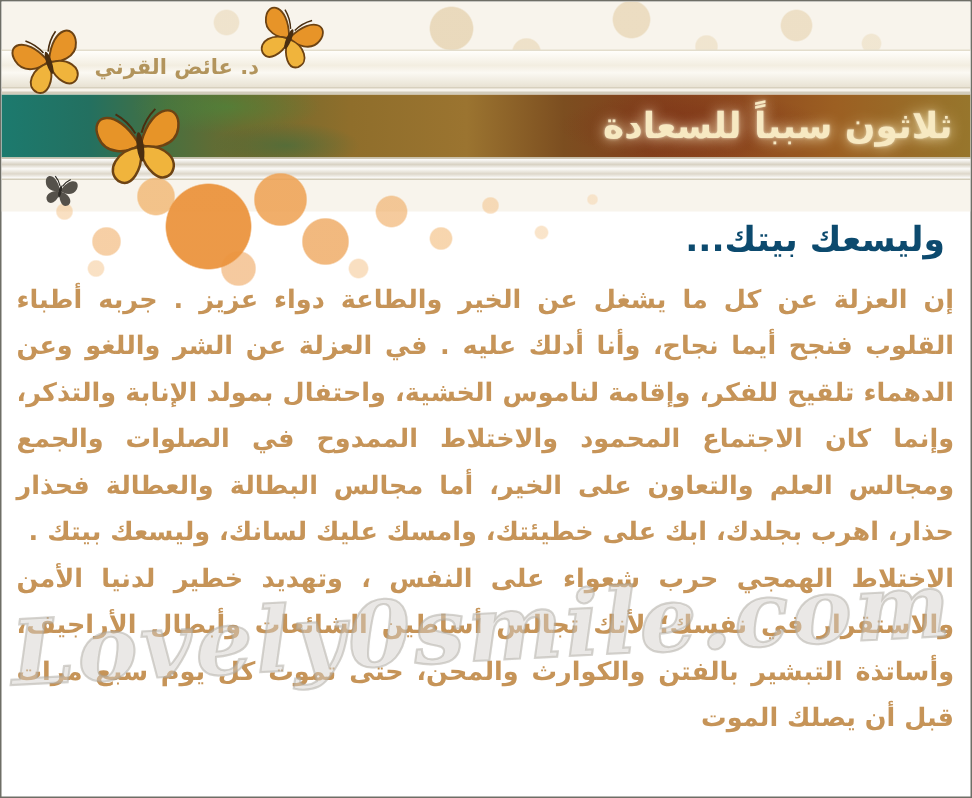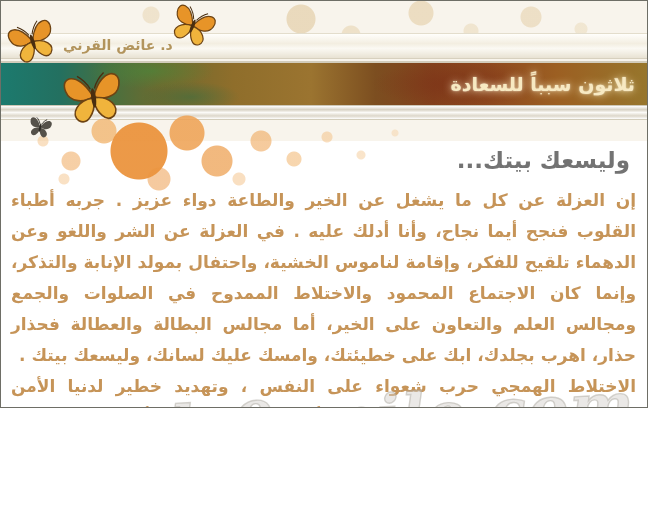--- a/index.html
+++ b/index.html
@@ -1,17 +1,17 @@
 <!DOCTYPE html>
 <html lang="ar"><head>
 <meta charset="utf-8">
 <style>
   html,body{margin:0;padding:0;background:#ffffff;}
   .page{
-    position:relative;width:648px;height:408px;box-sizing:border-box;
+    position:relative;width:648px;height:532px;box-sizing:border-box;
     background:#ffffff;border:1px solid #6e6e66;overflow:hidden;
     font-family:"DejaVu Sans", sans-serif;
   }
   
   .header{position:absolute;top:0;left:0;right:0;height:140px;background:#f8f4ec;}
   .header-splatter-top{
     position:absolute;top:0;left:0;right:0;height:60px;
     background:
       radial-gradient(circle at 300px 18px, rgba(222,196,150,.55) 0 14px, transparent 15px),
       radial-gradient(circle at 350px 34px, rgba(226,202,158,.45) 0 9px, transparent 10px),
@@ -35,21 +35,21 @@
     position:absolute;top:60px;left:0;right:0;height:42px;
     border-top:2px solid #d2ccbb;border-bottom:2px solid #cbc4b2;
     background:
       radial-gradient(ellipse 90px 26px at 150px 8px,  rgba(70,140,60,.55), transparent 70%),
       radial-gradient(ellipse 70px 22px at 190px 34px, rgba(40,110,70,.45), transparent 70%),
       radial-gradient(ellipse 120px 30px at 460px 21px, rgba(120,40,20,.45), transparent 75%),
       linear-gradient(90deg,#1c7a6e 0%,#237060 9%,#49703f 17%,#6f6a2e 25%,#8f6e2b 36%,#9b7430 48%,#7c4e20 58%,#83401c 67%,#8e491e 76%,#9c5f22 86%,#97762c 100%);
   }
   .band-title{
     position:absolute;right:12px;top:50%;transform:translateY(-50%);direction:rtl;
-    font-size:19px;font-weight:bold;color:#f7e9c2;white-space:nowrap;
+    font-size:24px;font-weight:bold;color:#f7e9c2;white-space:nowrap;
     text-shadow:0 0 9px rgba(255,242,195,.95), 0 0 2px rgba(255,255,255,.6);
   }
   .gloss{
     position:absolute;top:104px;left:0;right:0;height:13px;
     background:linear-gradient(180deg,#ffffff 0%,#d8d2c4 28%,#fbfaf7 50%,#ddd7ca 76%,#ffffff 100%);
     border-top:1px solid #cec7b5;border-bottom:1px solid #d3cdbb;
   }
   .splatter{
     position:absolute;top:112px;left:8px;width:440px;height:80px;
     background:
@@ -65,21 +65,21 @@
       radial-gradient(circle at 62px 48px,  rgba(239,168,92,.55) 0 9px, transparent 10px),
       radial-gradient(circle at 34px 28px,  rgba(242,186,120,.45) 0 5px, transparent 6px),
       radial-gradient(circle at 150px 66px, rgba(237,158,80,.55) 0 11px, transparent 12px),
       radial-gradient(circle at 230px 66px, rgba(240,175,100,.4) 0 6px, transparent 7px),
       radial-gradient(circle at 55px 66px,  rgba(241,180,108,.4) 0 5px, transparent 6px);
   }
   .butterfly{position:absolute;}
   
   .content{position:absolute;top:146px;left:10px;right:11px;direction:rtl;}
   .section-title{
-    margin:0 6px 12px 0;font-size:23px;font-weight:bold;color:#737373;letter-spacing:0;
+    margin:0 6px 12px 0;font-size:23px;font-weight:bold;color:#0c4a6e;letter-spacing:0;
   }
   .content p{
     margin:0;font-size:17px;font-weight:bold;line-height:31px;color:#c69458;
     text-align:justify;
   }
   
   .watermark{
     position:absolute;top:384px;left:6px;width:640px;pointer-events:none;
     font-family:"DejaVu Serif", serif;font-style:italic;font-weight:bold;
     font-size:60px;letter-spacing:2px;white-space:nowrap;

